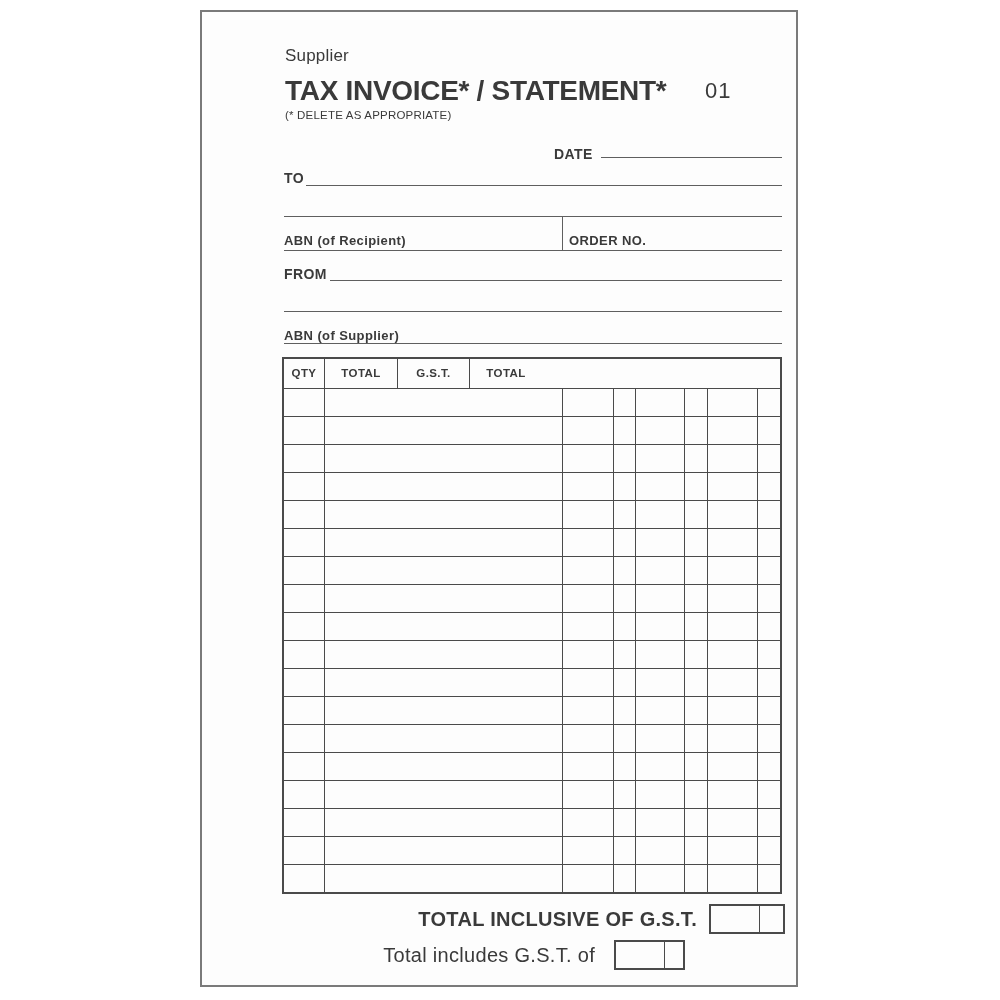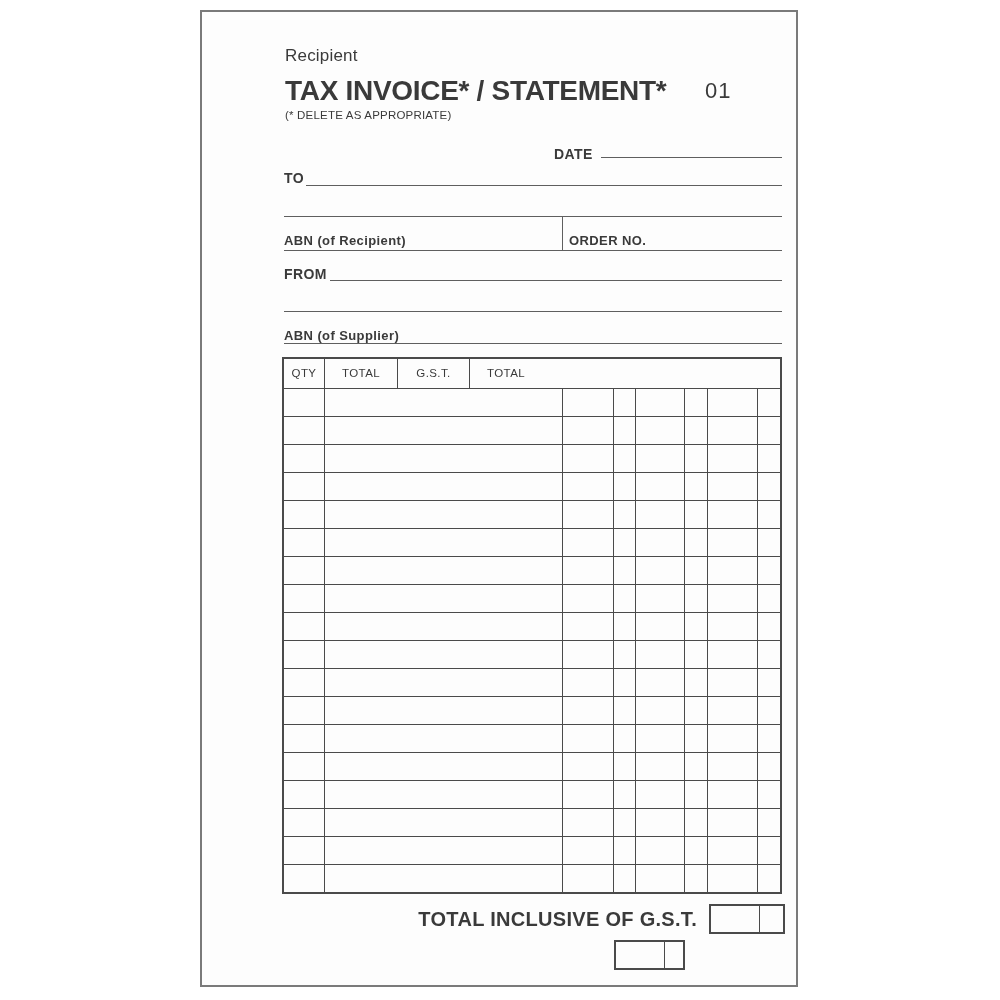--- a/index.html
+++ b/index.html
@@ -18,34 +18,34 @@
   .vdiv{width:0;border-left:1.7px solid var(--rule,#5f5f5f);}
   
   .items{left:80px;top:345px;width:500px;height:537px;box-sizing:border-box;
          border:2px solid var(--grid,#4a4a4a);display:flex;flex-direction:column;}
   .trow{display:flex;flex:1;border-top:1.5px solid var(--grid,#4a4a4a);}
   .trow.thead{flex:0 0 28.5px;border-top:none;align-items:center;}
   .tcell{box-sizing:border-box;border-right:1.5px solid var(--grid,#4a4a4a);height:100%;}
   .tcell.last{border-right:none;}
   .hcell{box-sizing:border-box;border-right:1.5px solid var(--grid,#4a4a4a);height:100%;
          display:flex;align-items:center;justify-content:center;
-         font-size:11.5px;font-weight:400;letter-spacing:.4px;}
+         font-size:11.5px;font-weight:700;letter-spacing:.4px;}
   .hcell.last{border-right:none;}
   
   .sumlbl{font-size:20px;letter-spacing:.3px;text-align:right;height:30px;line-height:30px;white-space:nowrap;}
   .sumbox{box-sizing:border-box;border:2px solid var(--grid,#4a4a4a);height:30px;}
   .sumbox .split{position:absolute;top:0;bottom:0;width:0;border-left:1.7px solid var(--grid,#4a4a4a);}
   .boxval{position:absolute;inset:0;font-size:14px;line-height:26px;padding-left:4px;}
 </style>
 </head>
 <body style="--ink: #3a3a3a; --rule: #5f5f5f; --grid: #4a4a4a; --paper: #fdfdfd; background: rgb(255, 255, 255);">
 
 <div class="page">
 
-  <div class="abs copy-label">Recipient</div>
+  <div class="abs copy-label">Supplier</div>
   <div class="abs title">TAX INVOICE* / STATEMENT*</div>
   <div class="abs form-number">01</div>
   <div class="abs subtitle">(* DELETE AS APPROPRIATE)</div>
 
   <div class="abs lbl-lg" style="left:352px;top:134px;">DATE</div>
   <div class="abs rule" style="left:399px;top:131px;width:181px;height:14px;">
     <span></span>
   </div>
 
   <div class="abs lbl-lg" style="left:82px;top:158px;">TO</div>
@@ -261,18 +261,19 @@
         <div class="tcell last" style="flex: 0 0 22px;"></div>
       </div>
     </div>
 
   <div class="abs sumlbl" style="left:200px;top:892px;width:295px;font-weight:600;">TOTAL INCLUSIVE OF G.S.T.</div>
   <div class="abs sumbox" style="left:507px;top:892px;width:76px;">
     <span class="split" style="left:48px;"></span>
     <span class="boxval"></span>
   </div>
 
+  <div class="abs sumlbl" style="left:100px;top:928px;width:293px;font-weight:500;">Total includes G.S.T. of</div>
   <div class="abs sumbox" style="left:412px;top:928px;width:71px;">
     <span class="split" style="left:48px;"></span>
     <span class="boxval"></span>
   </div>
 
 </div>
 
 </body></html>

